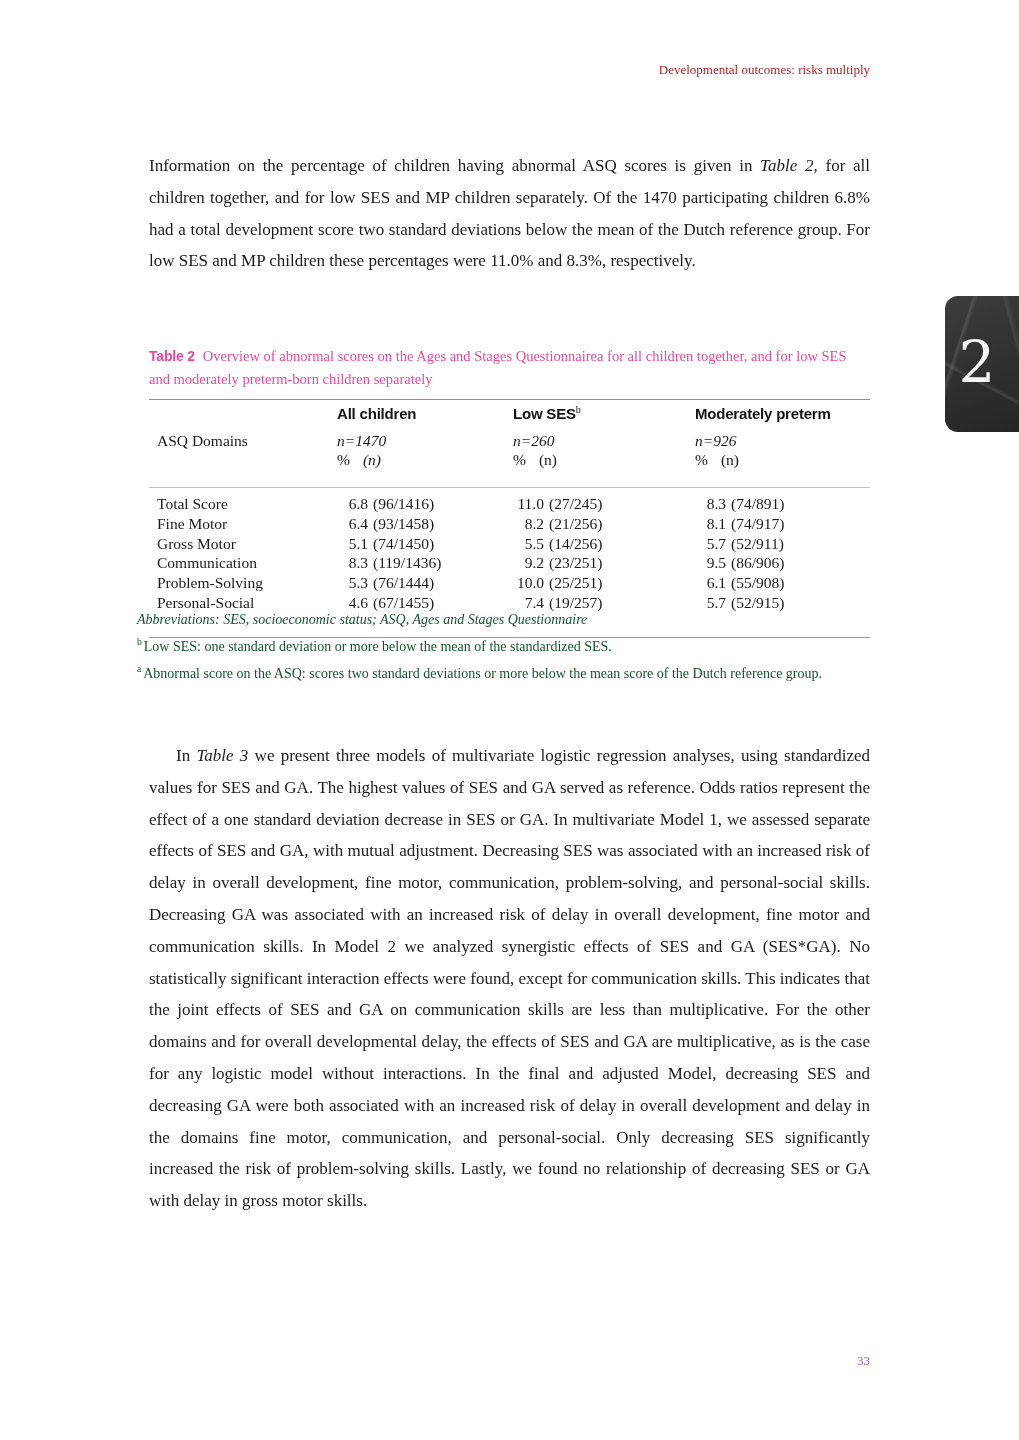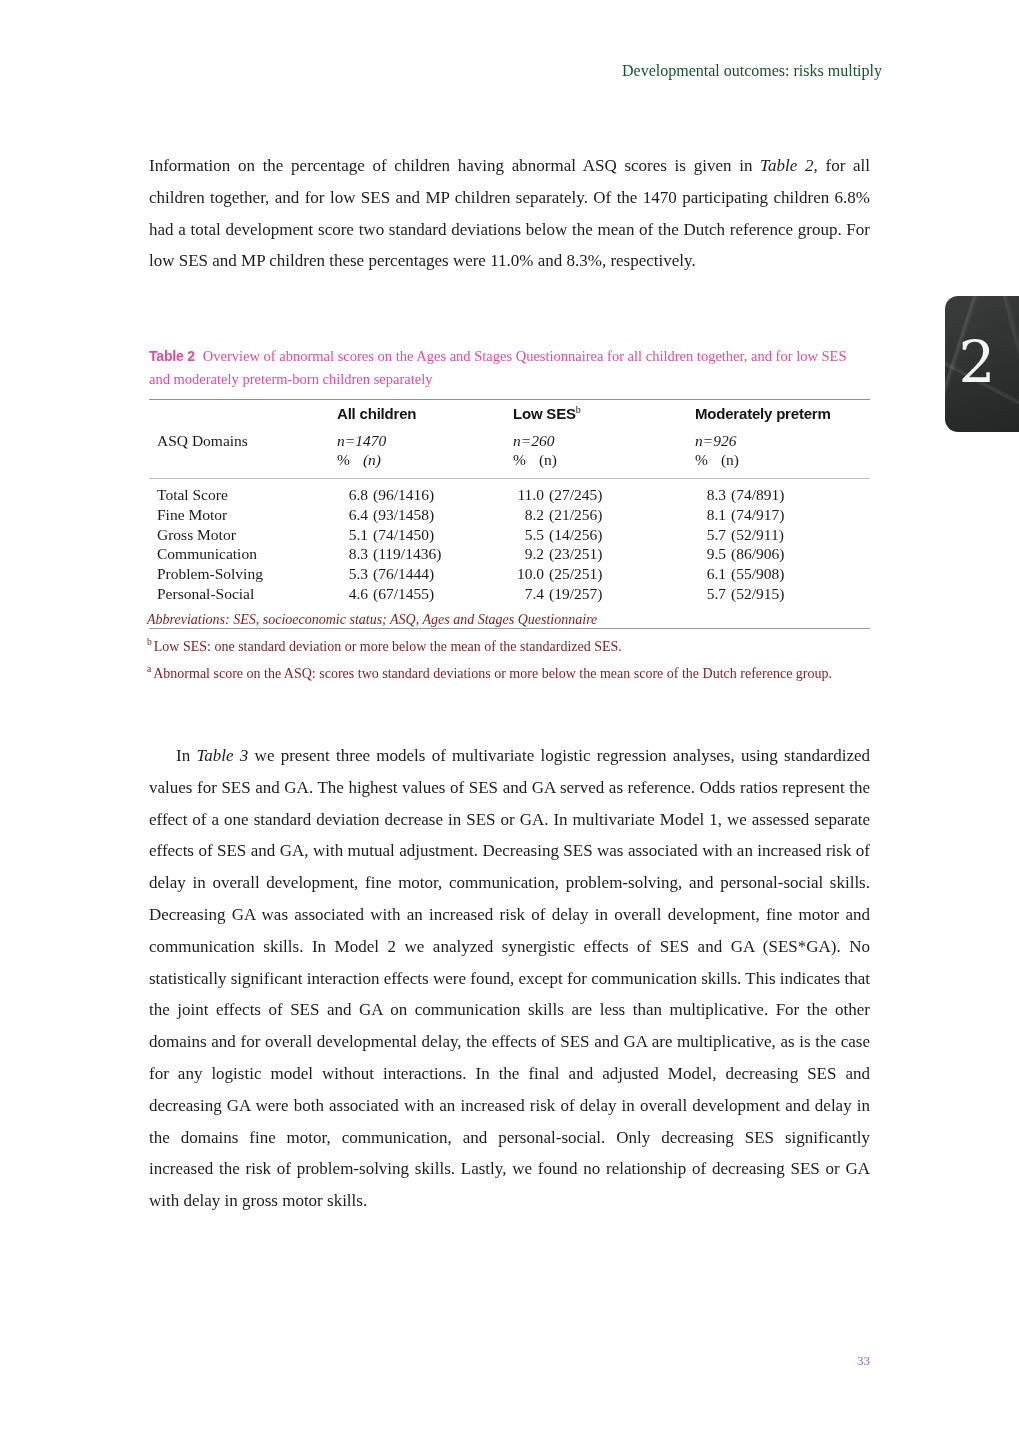--- a/index.html
+++ b/index.html
@@ -5,22 +5,22 @@
   html,body{margin:0;padding:0;background:#ffffff;}
   .page{
     position:relative;
     width:1019px;height:1440px;
     background:#ffffff;
     font-family:"Liberation Serif", serif;
     color:#1b1b1b;
     overflow:hidden;
   }
   .running-head{
-    position:absolute; top:62px; right:137px;
-    font-size:16px; color:#14532d;
+    position:absolute; top:62px; right:149px;
+    font-size:13px; color:#b91c1c;
   }
   .para{
     position:absolute; left:149px; width:721px;
     font-size:17px; line-height:31.8px;
     text-align:justify; margin:0; color:#1c1c1c;
   }
   .para1{ top:150px; }
   .para2{ top:722px; text-indent:27px;margin-top:18px; }
   .it{ font-style:italic; }
 
@@ -39,42 +39,42 @@
     font-size:15.5px; color:#1a1a1a;
   }
   .t-row{
     display:grid;
     grid-template-columns:188px 176px 182px 1fr;
     align-items:baseline;
   }
   .thead{
     border-top:1px solid #8f8f8f;
     border-bottom:1px solid #c2c2c2;
-    padding:4px 0 9px 0;
+    padding:4px 0 18px 0;
     height:65px;
   }
   .colhead{
     font-family:"Liberation Sans", sans-serif;
     font-weight:bold; font-size:15px; letter-spacing:-0.2px;
     color:#141414;
   }
   .colhead sup{ font-weight:normal; font-family:"Liberation Serif", serif; font-size:10px; }
   .t-nrow{ margin-top:10px; }
   .t-unitrow{ margin-top:1px; }
   .dom-head{ padding-left:8px; }
   .u-n{ margin-left:13px; }
   .tbody{ padding:6px 0 24px 0; border-bottom:1px solid #9a9a9a; }
   .tbody .t-row{ line-height:19.8px; }
   .domain-cell{ padding-left:8px; }
   .pct{ display:inline-block; width:31px; text-align:right; }
   .frac{ margin-left:5px;margin-top:48px; }
 
   .footnotes{
-    position:absolute; left:147px; top:609px; width:721px;
-    font-size:14px; line-height:22.3px; color:#7f1d1d;
+    position:absolute; left:137px; top:609px; width:721px;
+    font-size:14px; line-height:22.3px; color:#14532d;
   }
   .fn sup{ font-size:9.5px; margin-right:2px; }
 
   .page-number{
     position:absolute; top:1353px; right:149px;
     font-size:13px; color:#8b5cf6;
   }
 
   .chapter-tab{
     position:absolute; left:945px; top:296px;

